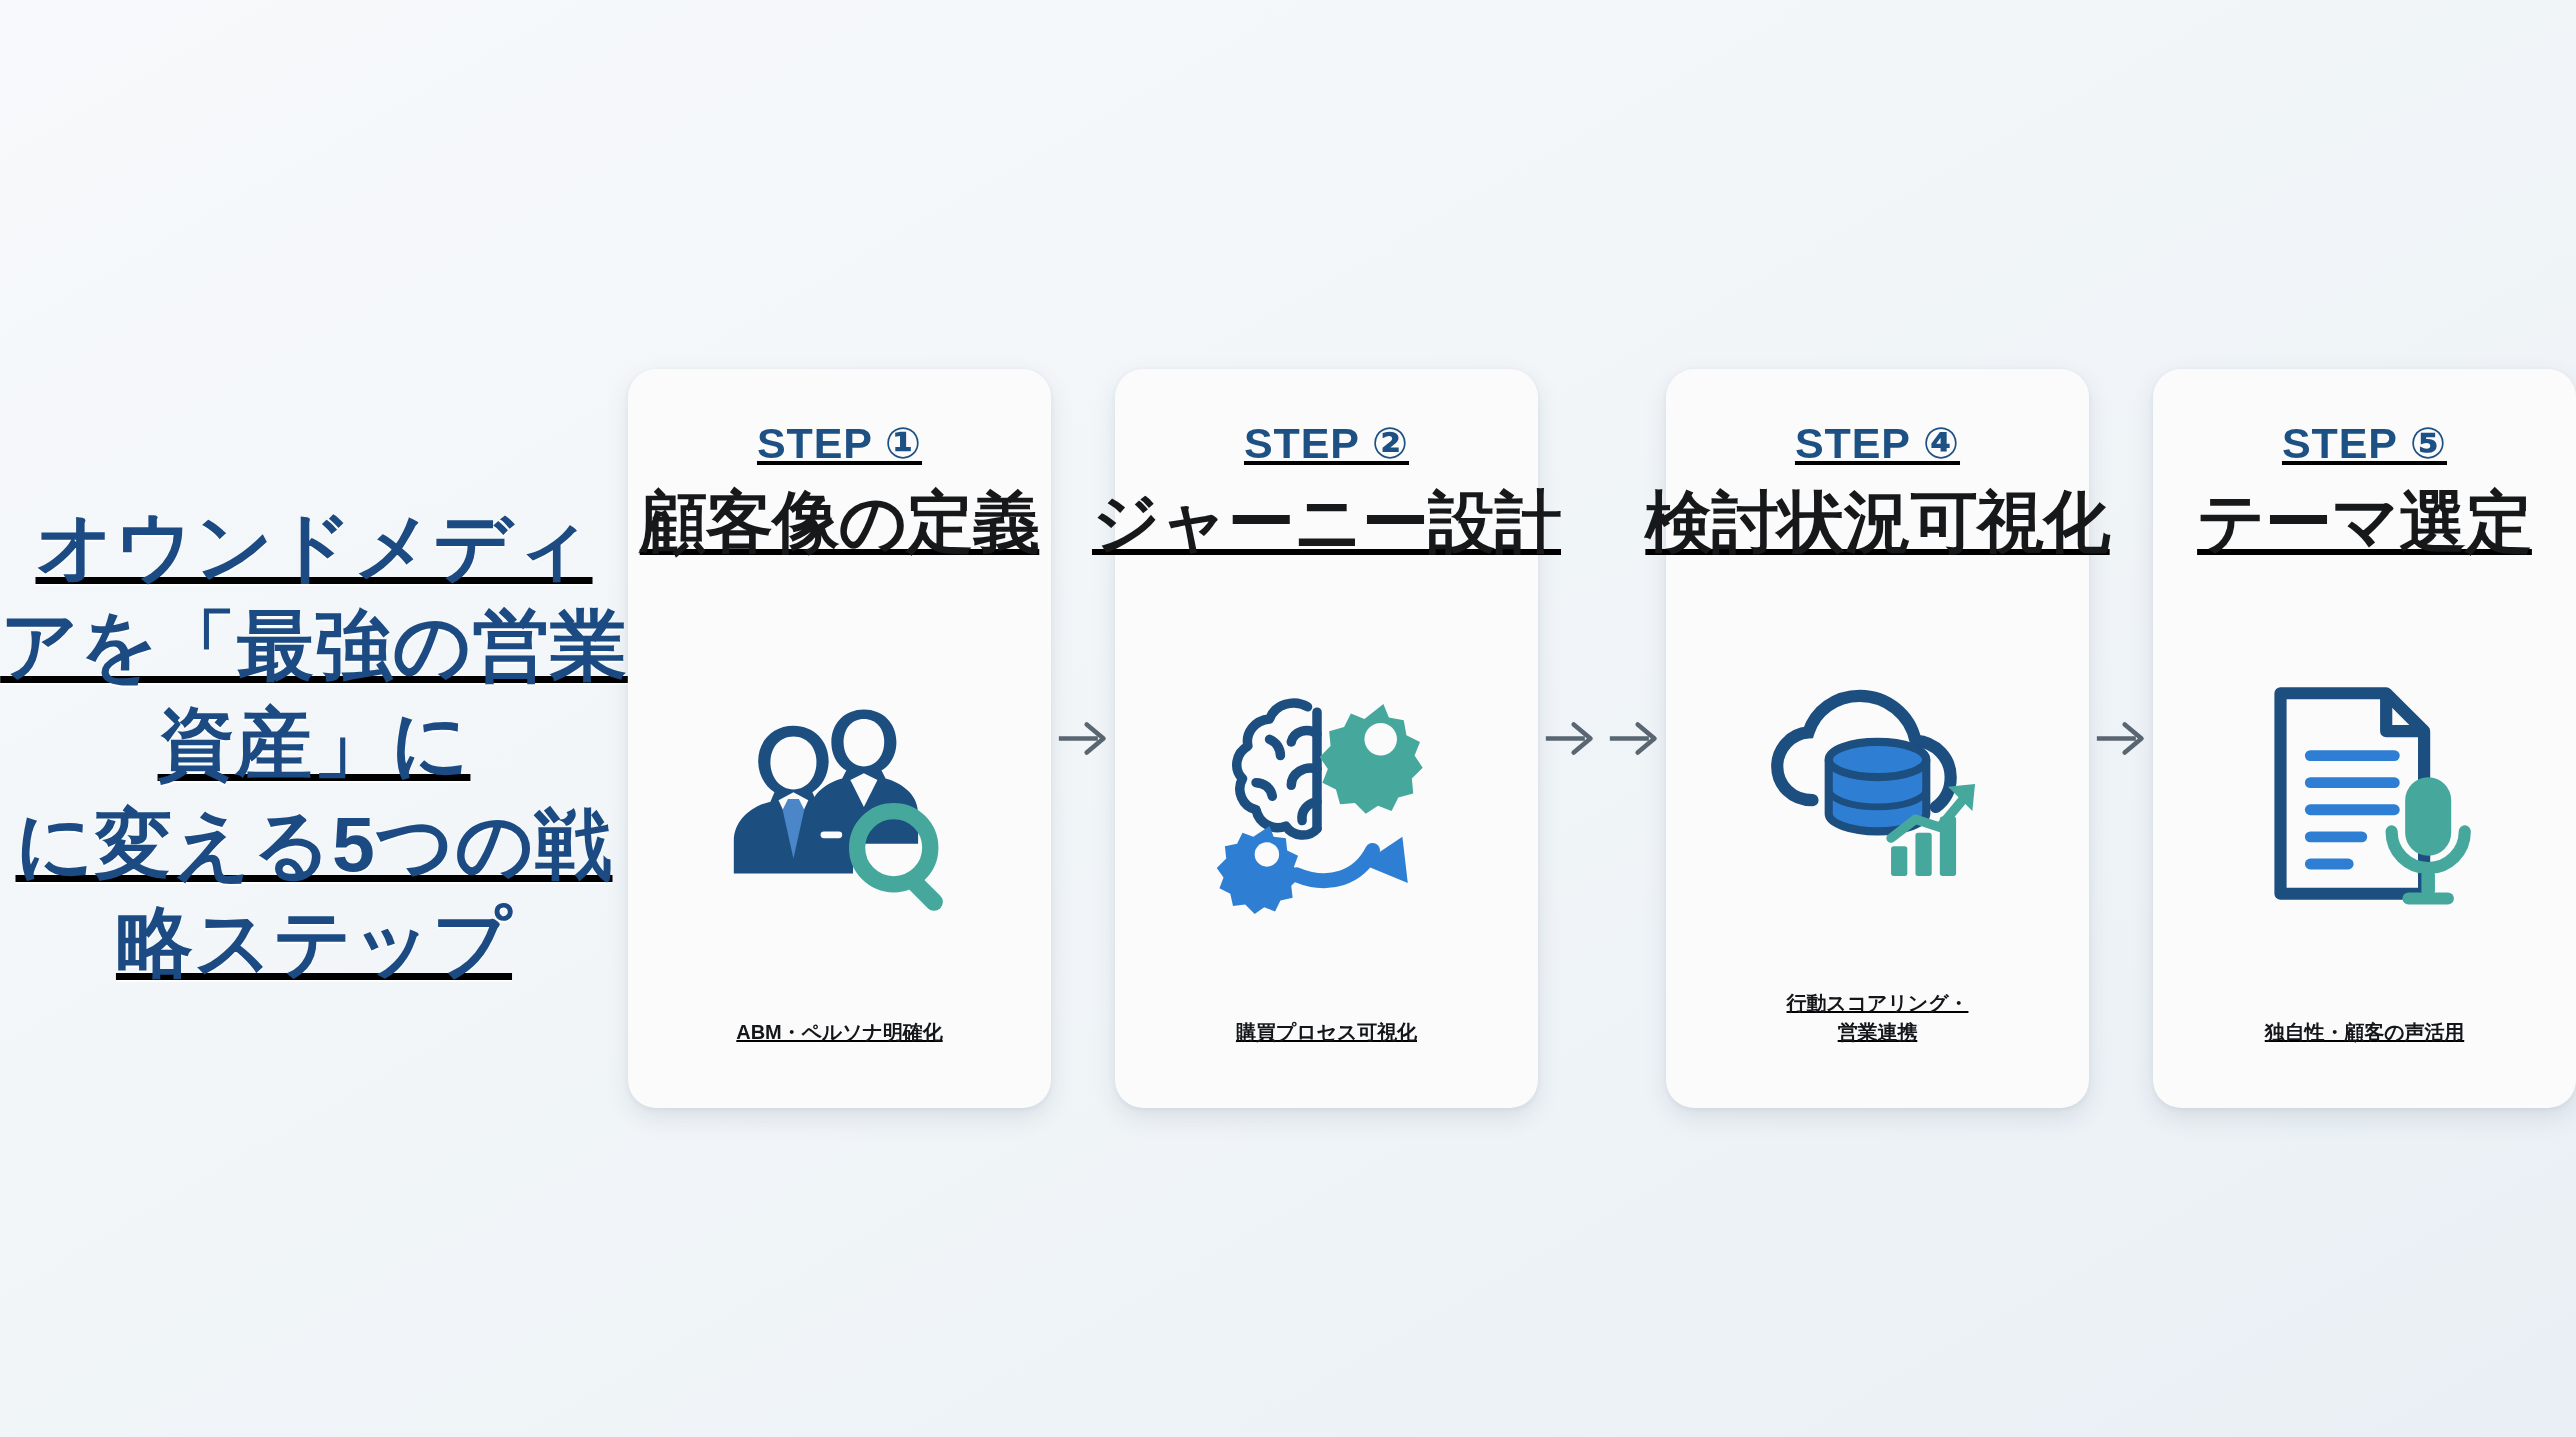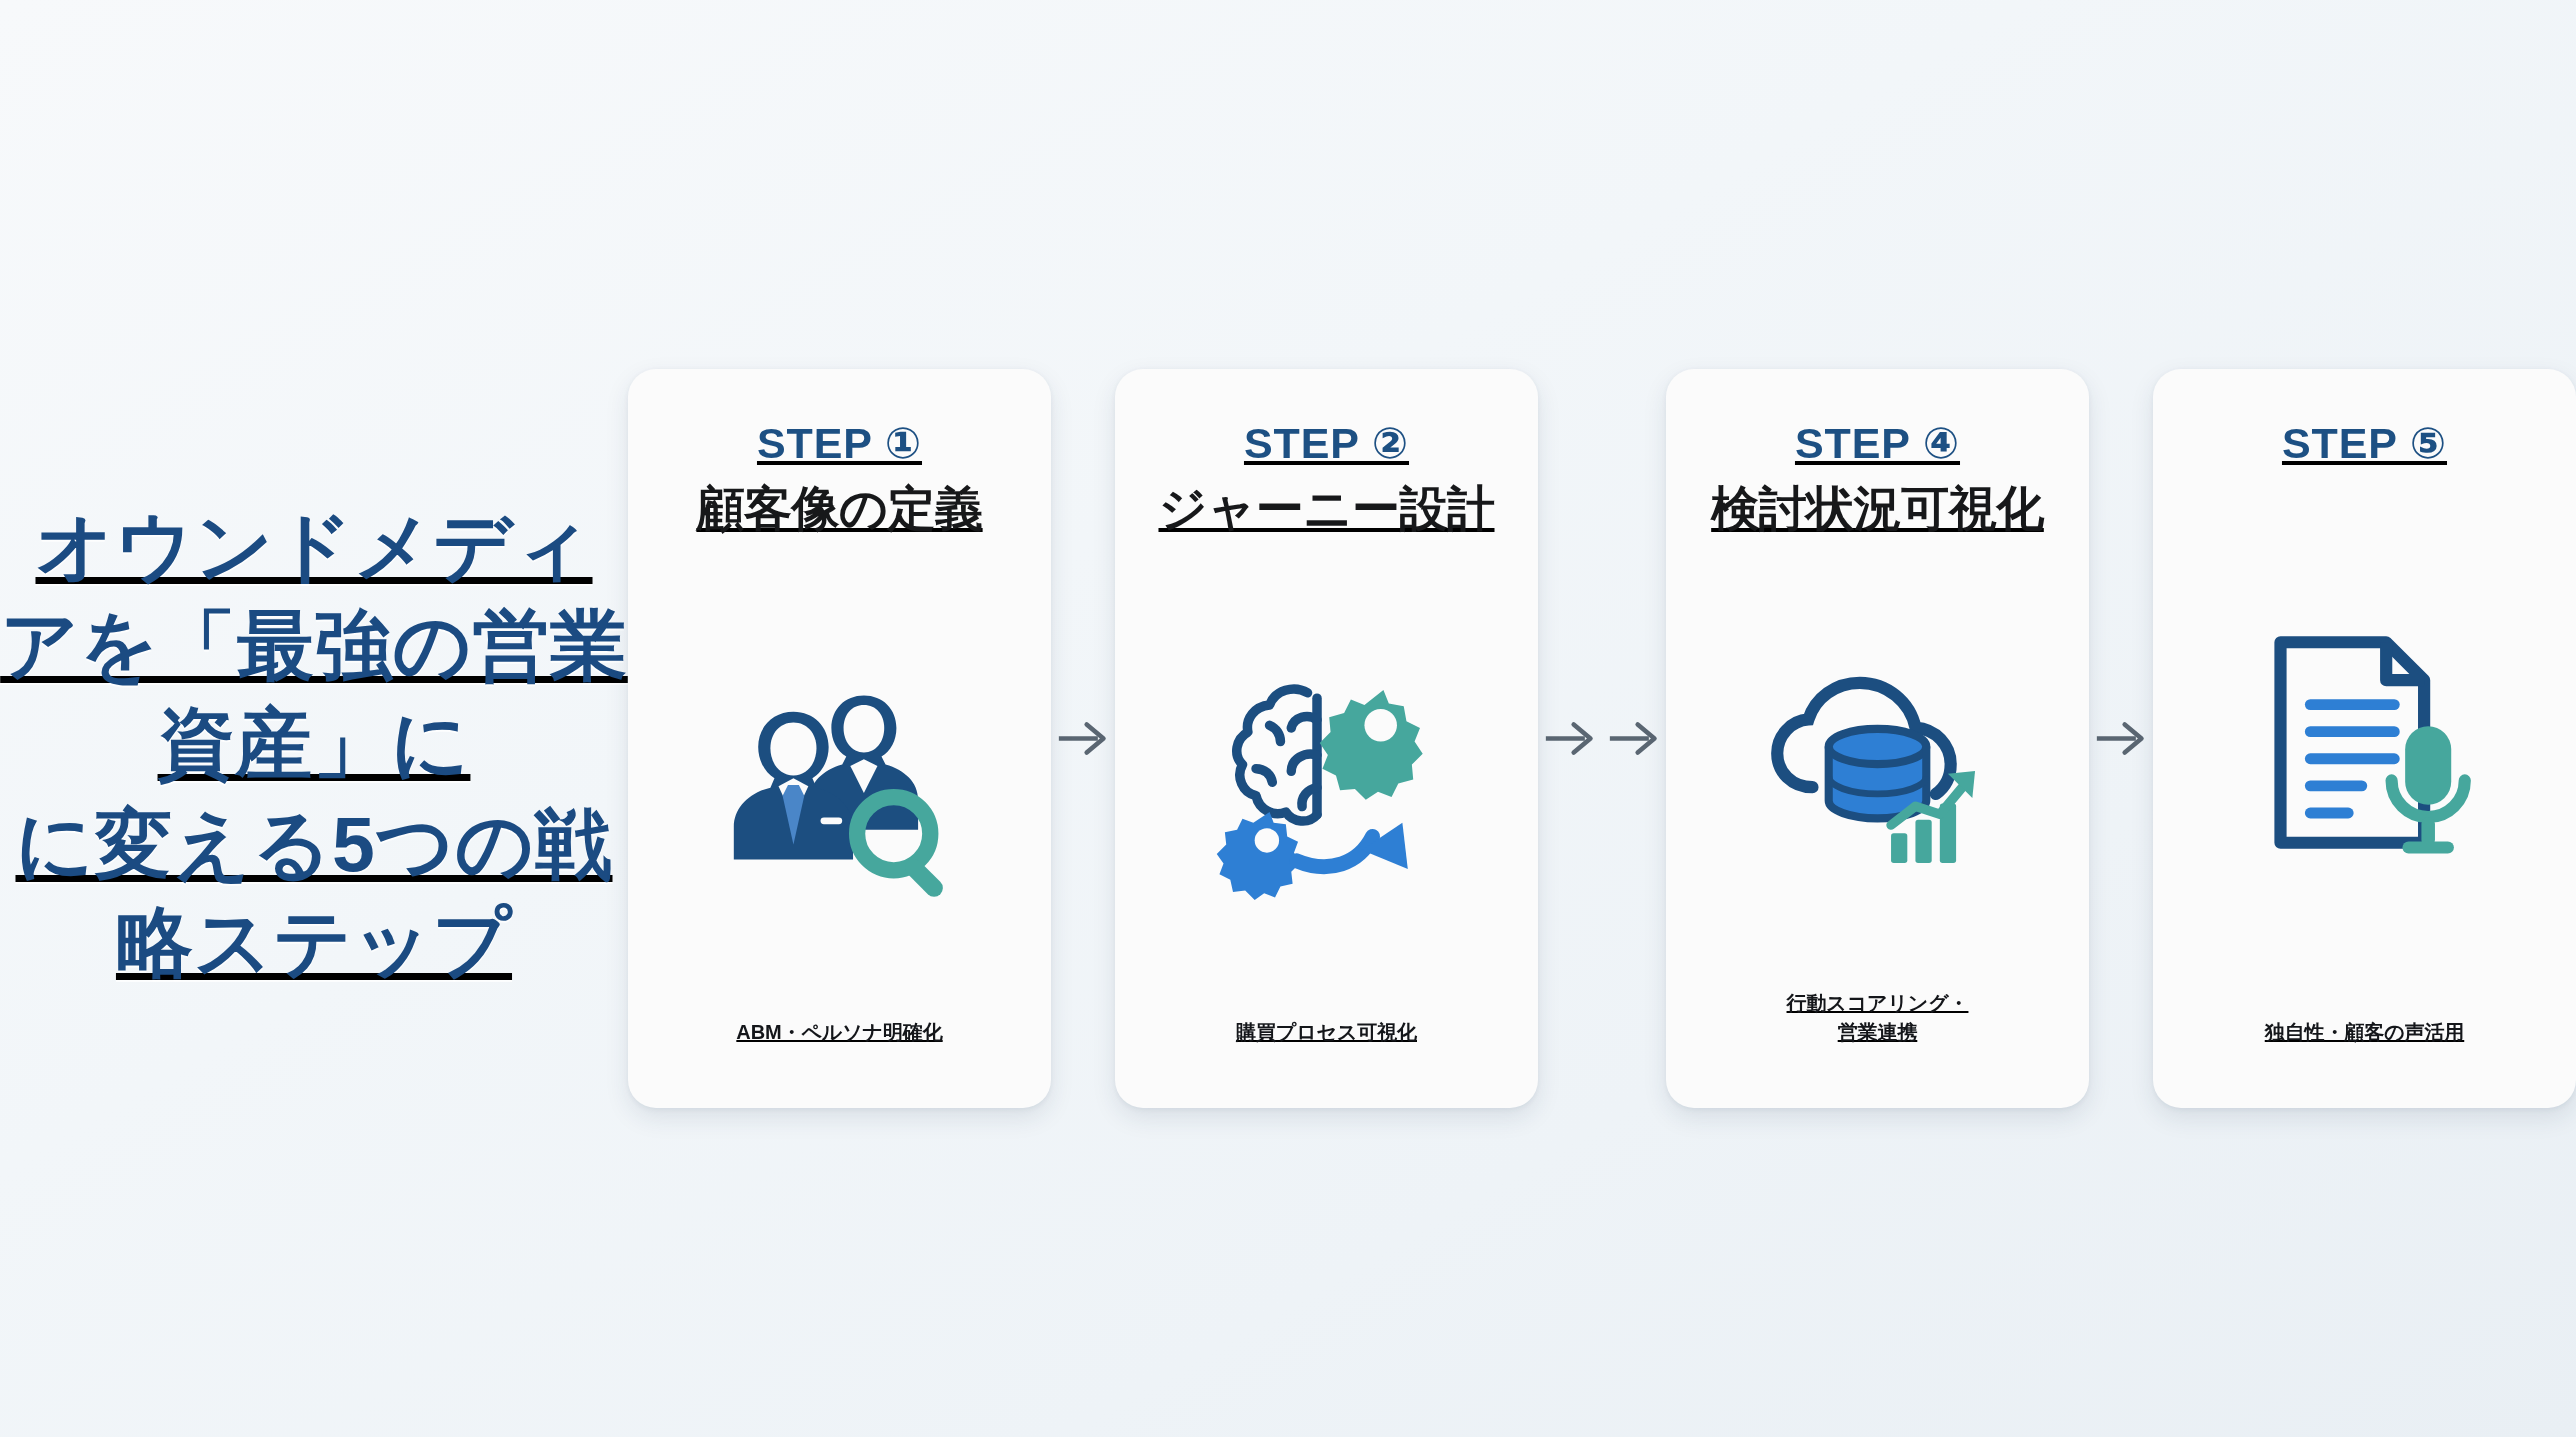--- a/index.html
+++ b/index.html
@@ -68,21 +68,21 @@
   }
   .step-label {
     font-size: 43px;
     font-weight: 800;
     color: #1d5083;
     letter-spacing: 0.02em;
     margin-top: 17px;
     white-space: nowrap;
   }
   .step-title {
-    font-size: 48px;
+    font-size: 67px;
     font-weight: 800;
     color: #17181a;
     margin-top: 9.4px;
     letter-spacing: -0.01em;
     white-space: nowrap;
   }
   .icon-area {
     flex: 1;
     display: flex;
     align-items: center;
@@ -242,20 +242,21 @@
 
     <div class="arrow">
       <svg viewBox="0 0 56 48" xmlns="http://www.w3.org/2000/svg">
         <line x1="2" y1="24" x2="44" y2="24" stroke="#5a6672" stroke-width="5"></line>
         <polyline points="32,9 50,24 32,39" fill="none" stroke="#5a6672" stroke-width="5" stroke-linecap="round" stroke-linejoin="round"></polyline>
       </svg>
     </div>
 
     <div class="card">
       <div class="step-label">STEP ⑤</div>
+      <div class="step-title">テーマ選定</div>
       <div class="icon-area">
         <svg viewBox="0 0 200 200" xmlns="http://www.w3.org/2000/svg">
 
           <path d="M38 26h78l28 28v120H38z" fill="#fbfbfb" stroke="#1c4e80" stroke-width="9" stroke-linejoin="round"></path>
           <path d="M116 26v28h28" fill="none" stroke="#1c4e80" stroke-width="9" stroke-linejoin="round"></path>
 
           <g fill="#2e7fd4">
             <rect x="56" y="68" width="70" height="8" rx="4"></rect>
             <rect x="56" y="88" width="70" height="8" rx="4"></rect>
             <rect x="56" y="108" width="70" height="8" rx="4"></rect>

